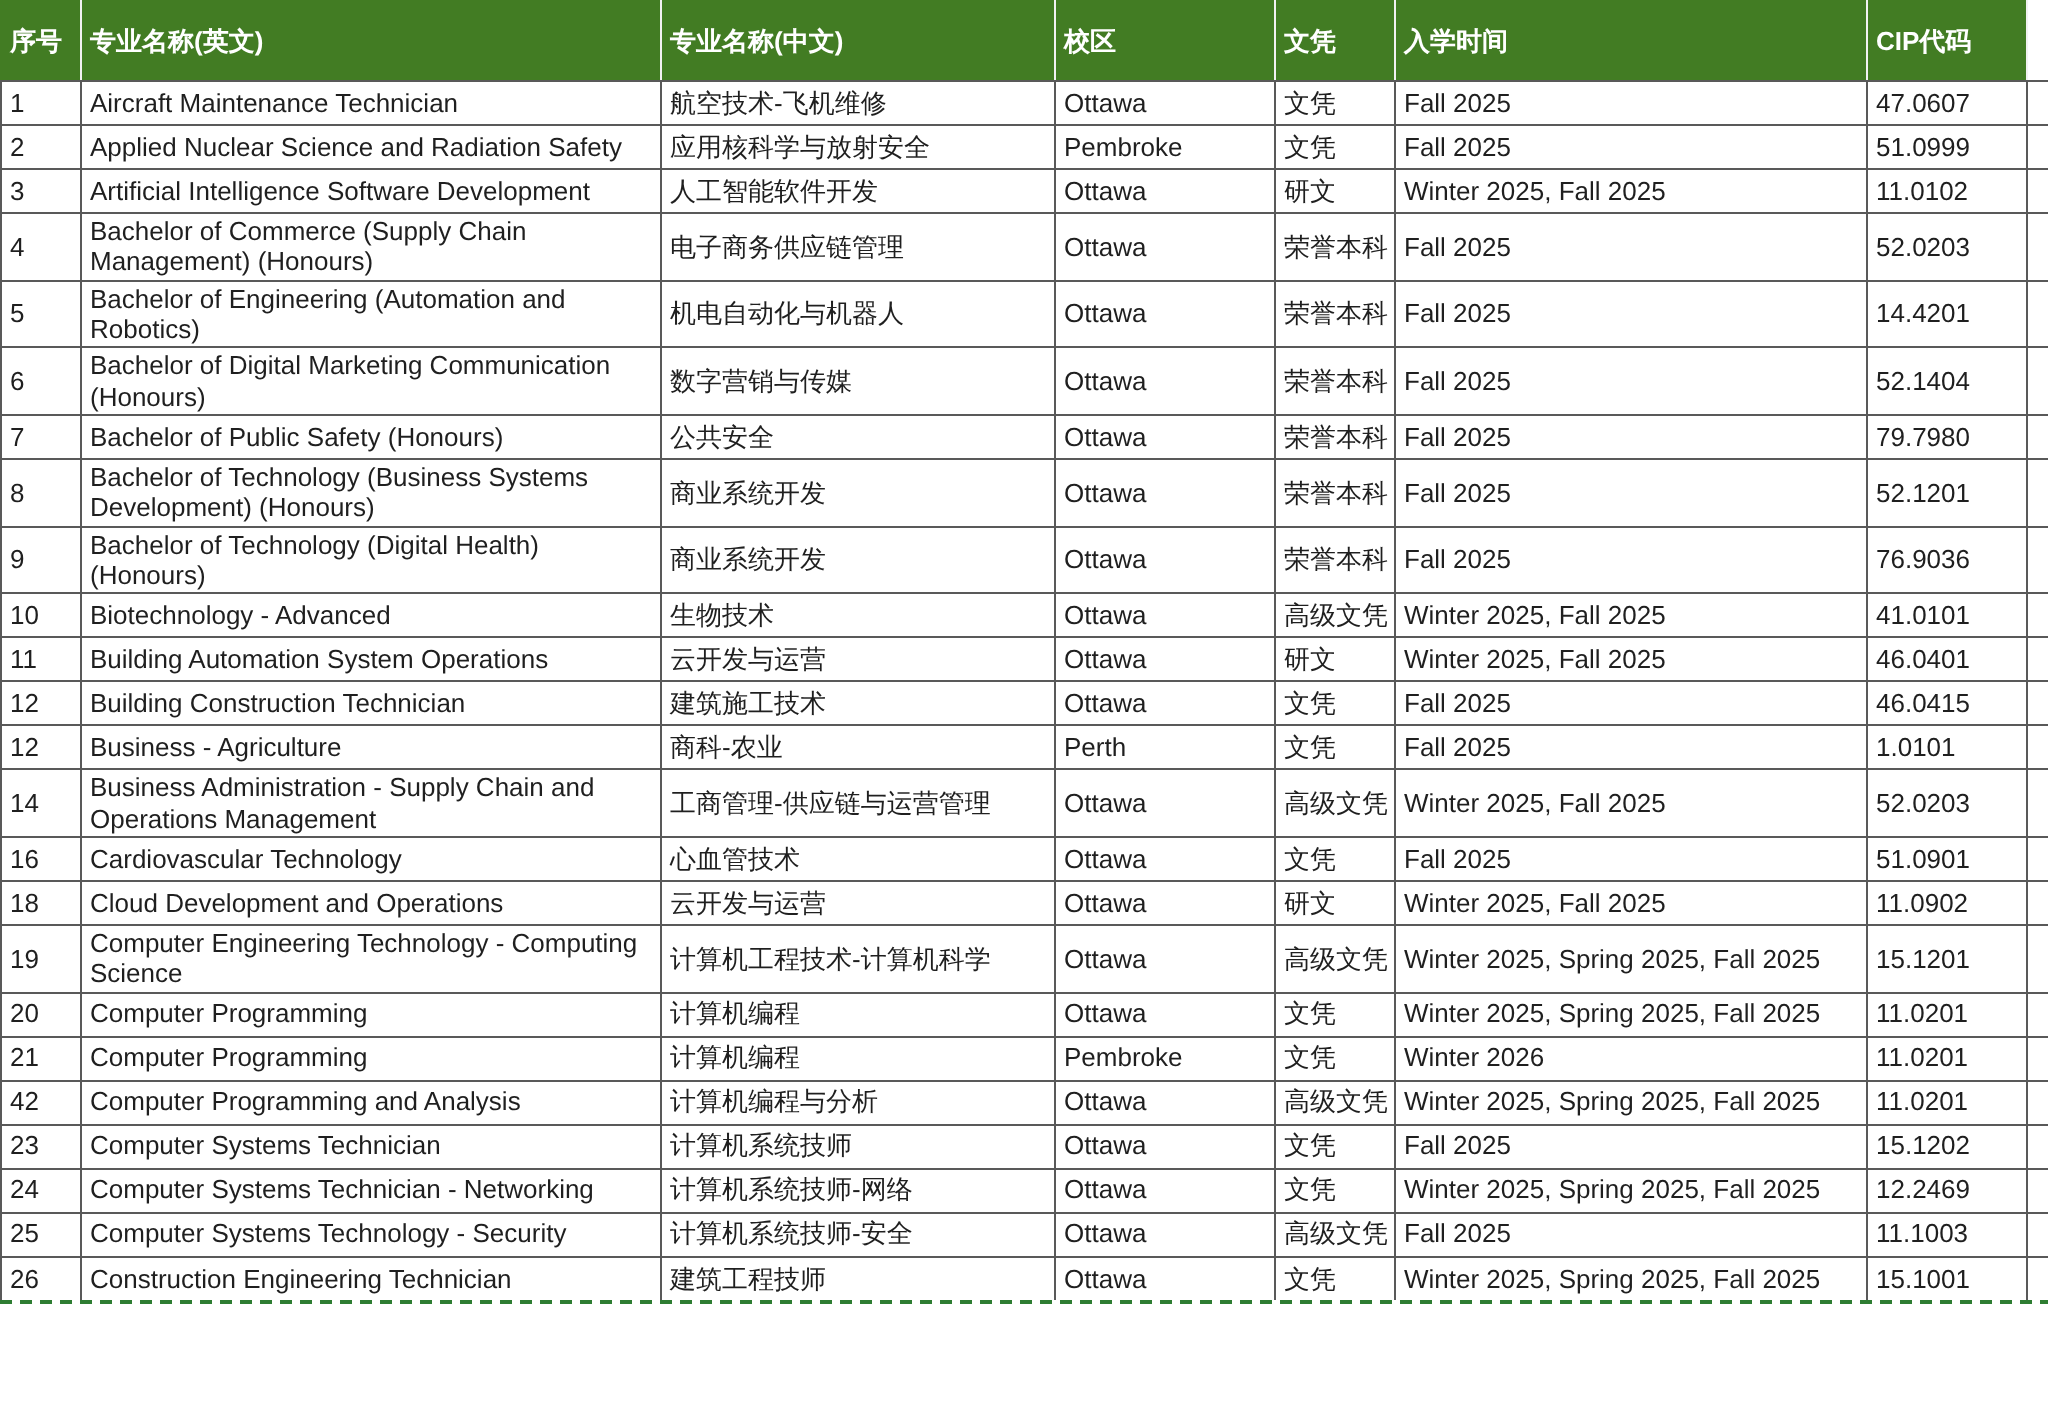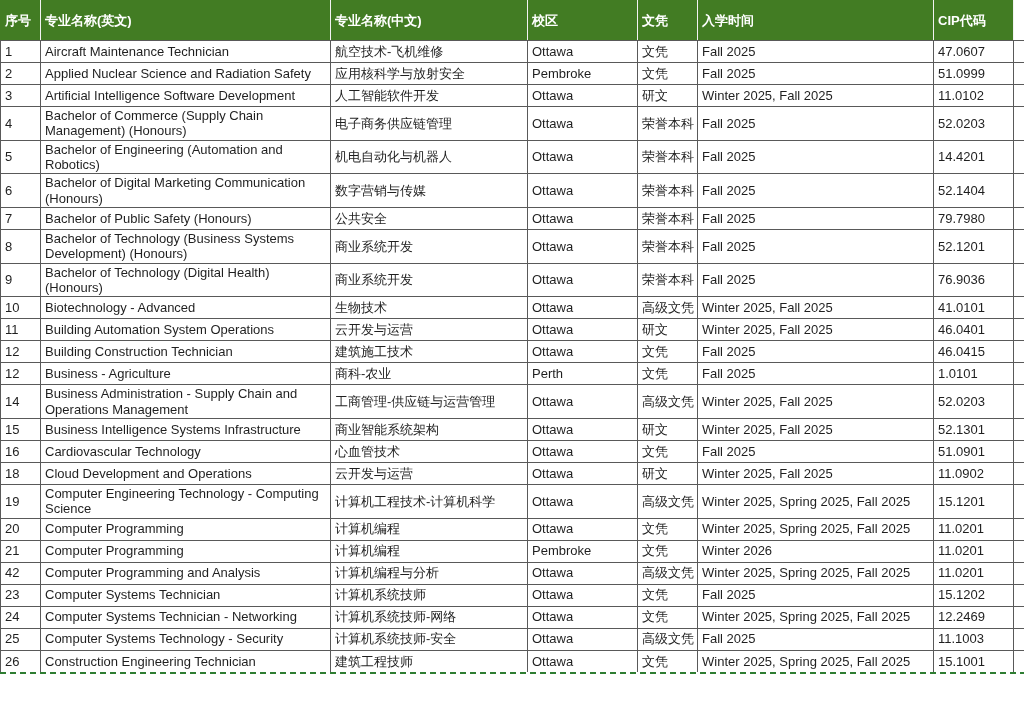--- a/index.html
+++ b/index.html
@@ -239,30 +239,20 @@
           <td class="col-index">14</td>
           <td class="col-name-en">Business Administration - Supply Chain and Operations Management</td>
           <td class="col-name-zh">工商管理-供应链与运营管理</td>
           <td class="col-campus">Ottawa</td>
           <td class="col-cred">高级文凭</td>
           <td class="col-intake">Winter 2025, Fall 2025</td>
           <td class="col-cip">52.0203</td>
           <td class="spacer"></td>
         </tr>
         <tr>
-          <td class="col-index">15</td>
-          <td class="col-name-en">Business Intelligence Systems Infrastructure</td>
-          <td class="col-name-zh">商业智能系统架构</td>
-          <td class="col-campus">Ottawa</td>
-          <td class="col-cred">研文</td>
-          <td class="col-intake">Winter 2025, Fall 2025</td>
-          <td class="col-cip">52.1301</td>
-          <td class="spacer"></td>
-        </tr>
-        <tr>
           <td class="col-index">16</td>
           <td class="col-name-en">Cardiovascular Technology</td>
           <td class="col-name-zh">心血管技术</td>
           <td class="col-campus">Ottawa</td>
           <td class="col-cred">文凭</td>
           <td class="col-intake">Fall 2025</td>
           <td class="col-cip">51.0901</td>
           <td class="spacer"></td>
         </tr>
         <tr>

